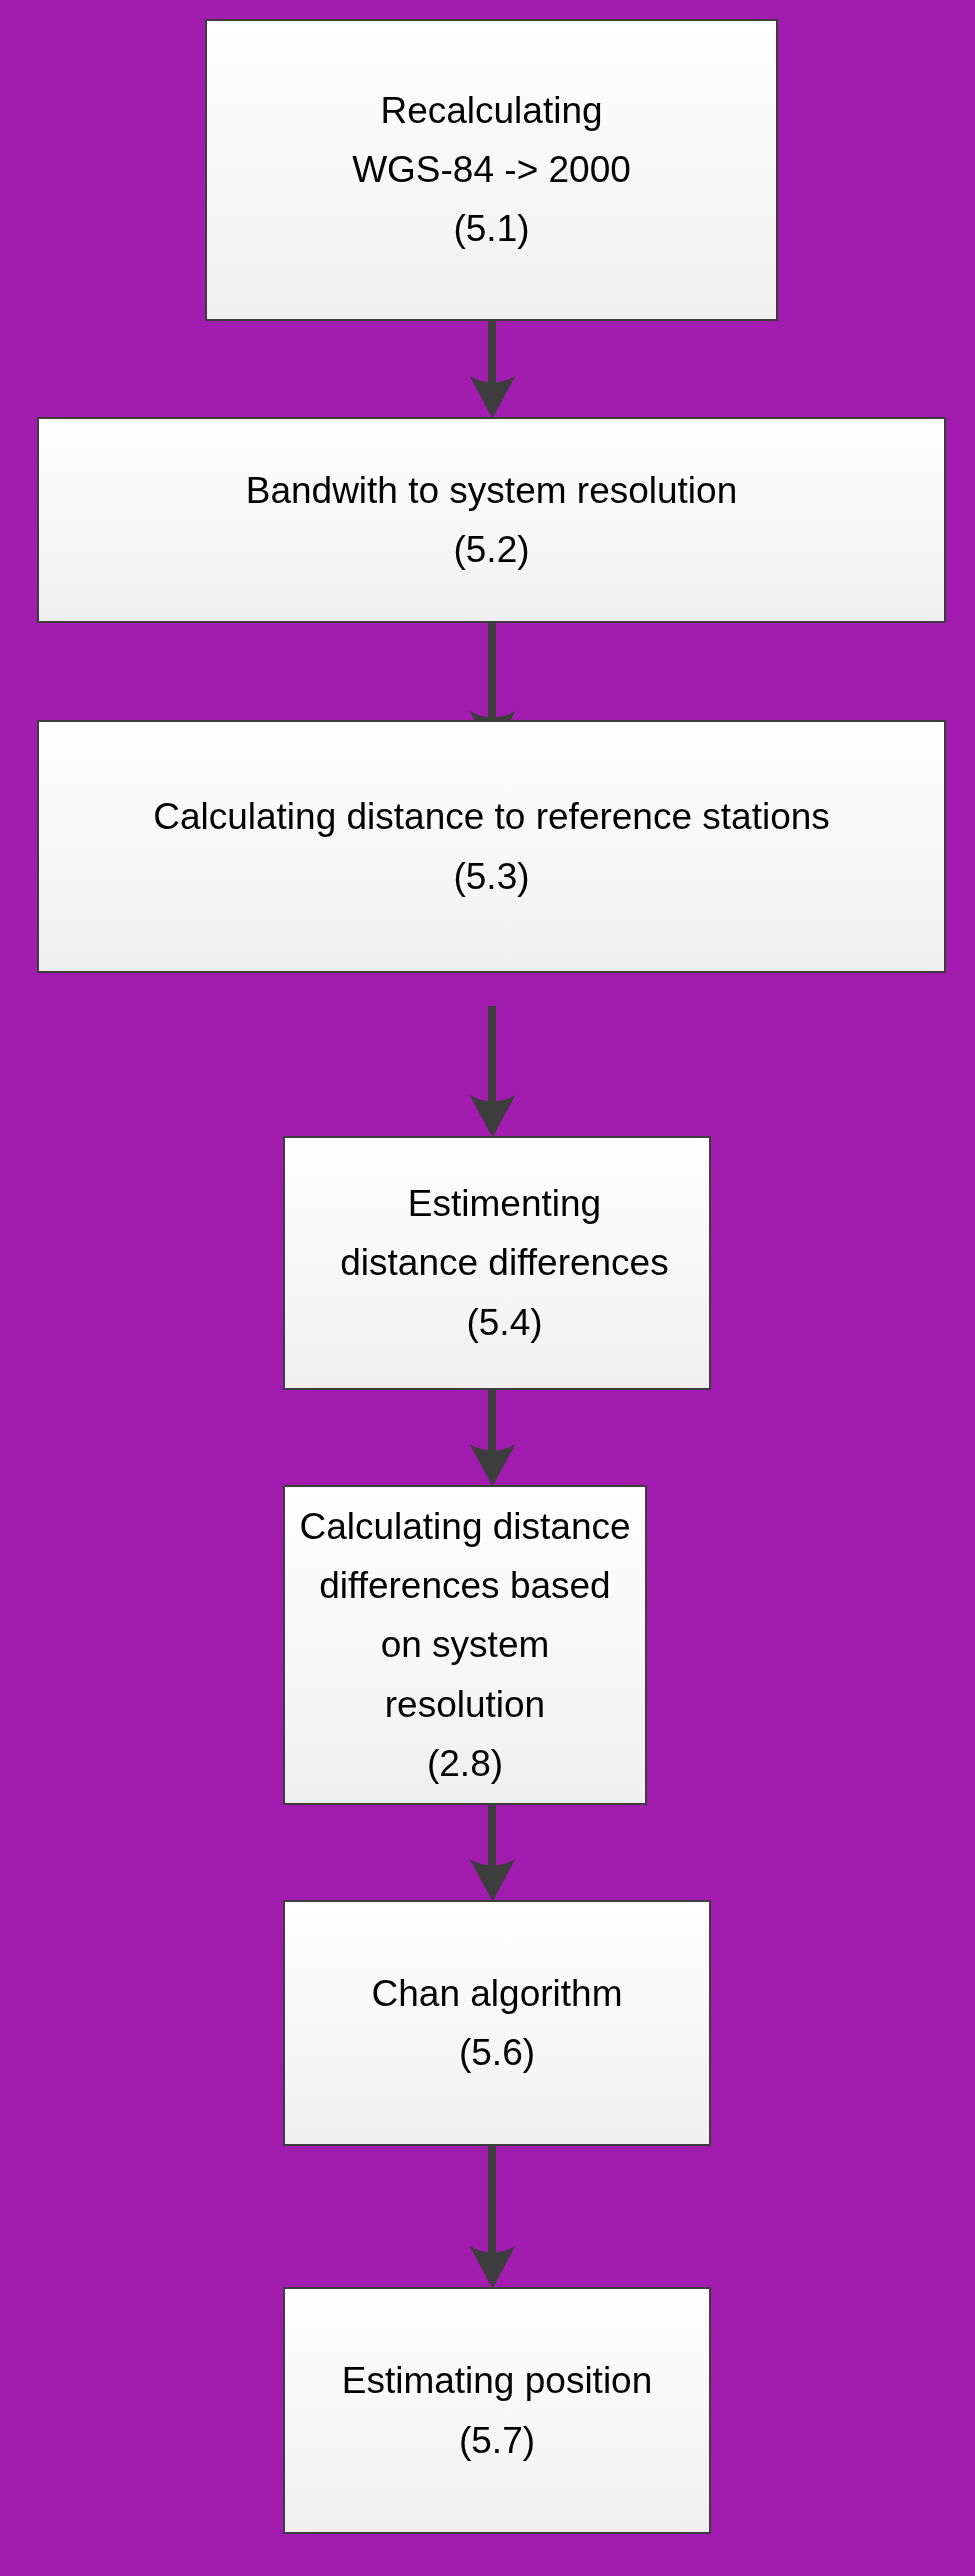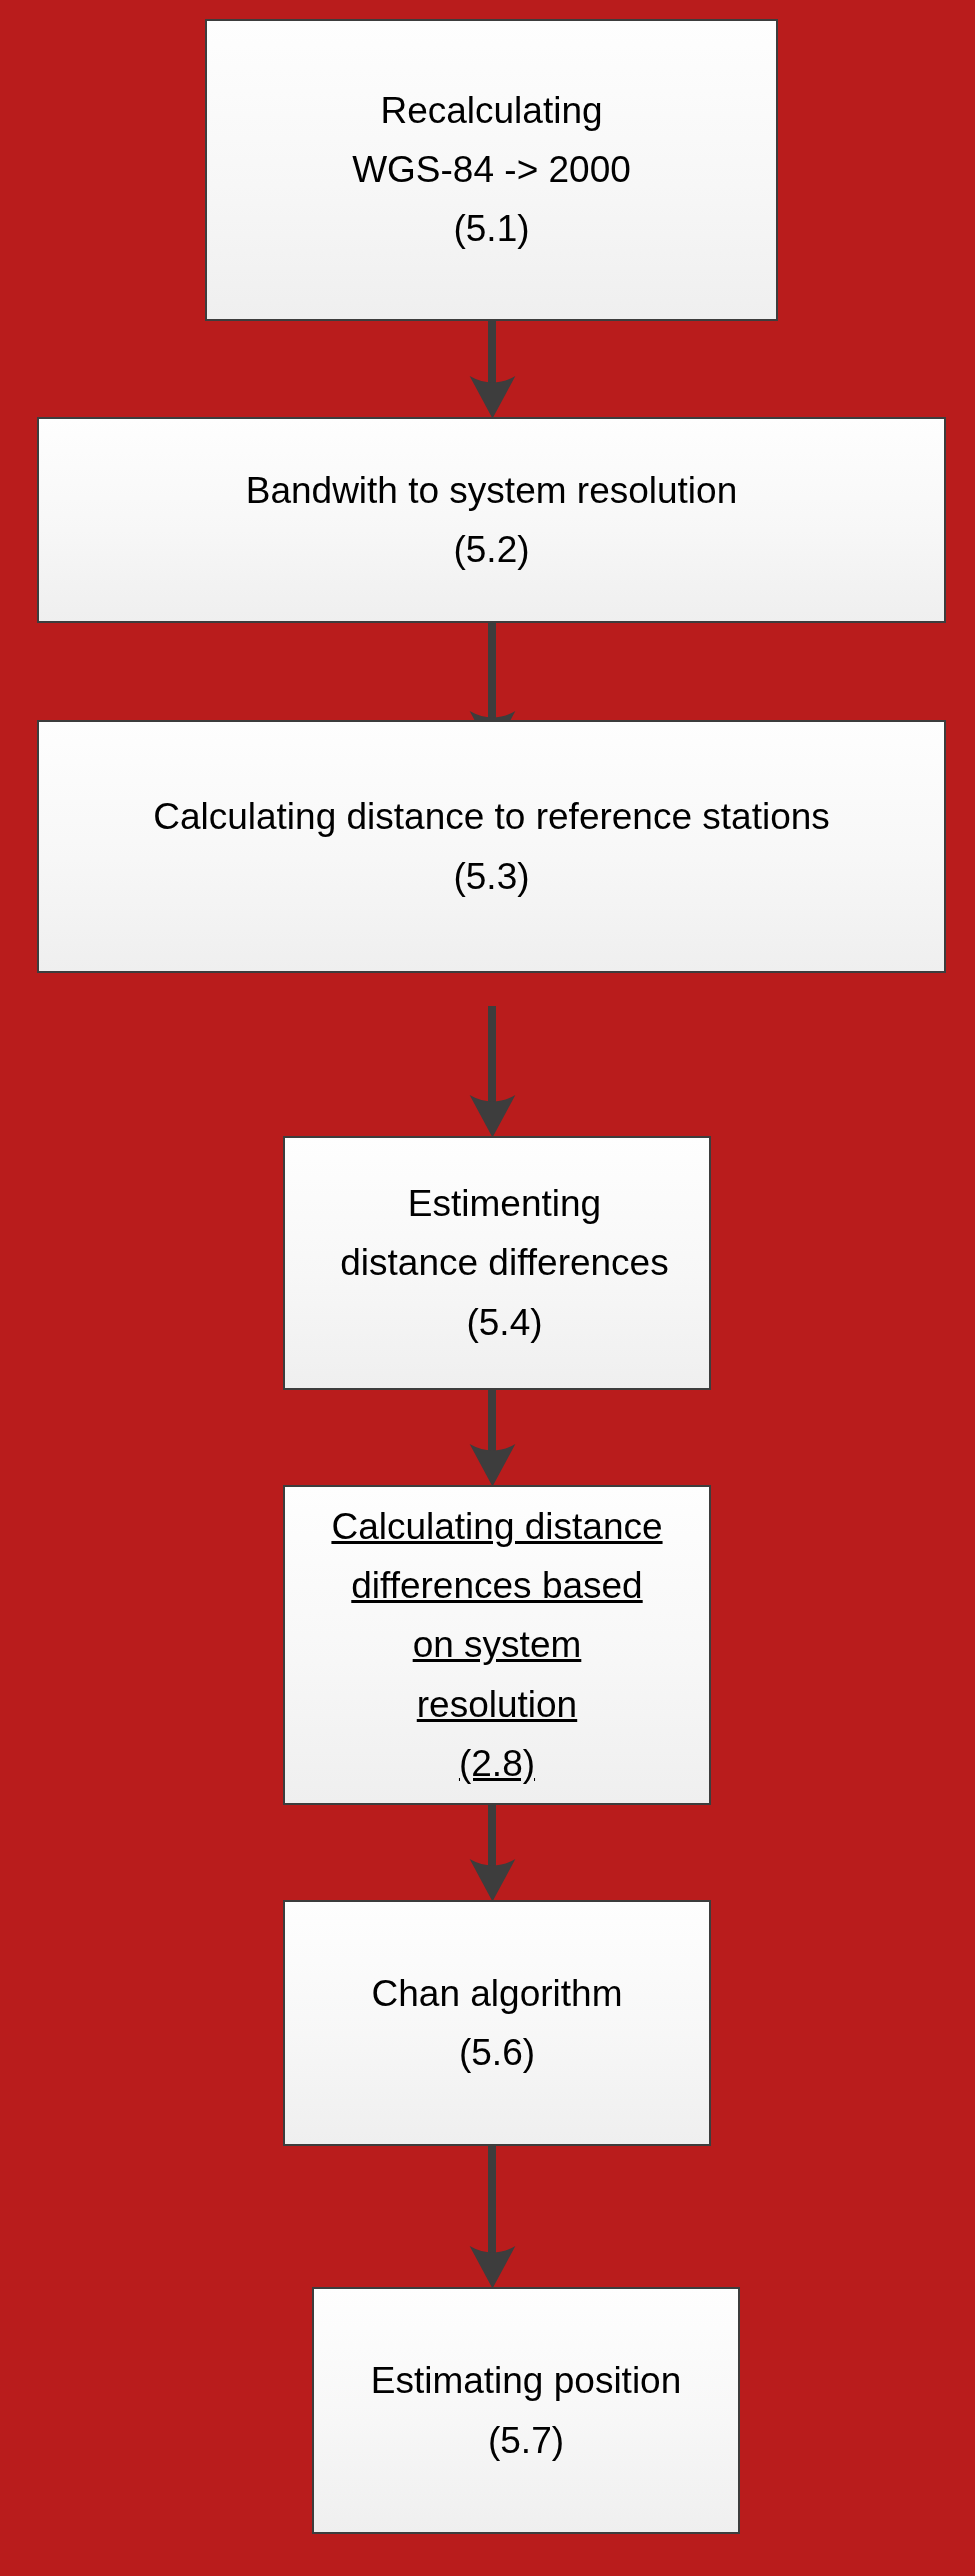--- a/index.html
+++ b/index.html
@@ -4,21 +4,21 @@
 <style>
   html, body {
     margin: 0;
     padding: 0;
     background: #ffffff;
   }
   .canvas {
     position: relative;
     width: 976px;
     height: 2576px;
-    background: #b91c1c;
+    background: #a21caf;
     font-family: "Liberation Sans", sans-serif;
     overflow: hidden;
   }
   .node {
     position: absolute;
     box-sizing: border-box;
     border: 2.4px solid #3d3d3d;
     background: linear-gradient(to bottom, #fefefe 0%, #f7f7f7 55%, #efefef 100%);
     display: flex;
     align-items: center;
@@ -43,23 +43,23 @@
     line-height: 1.6;
   }
   .node-text .label { white-space: pre-line; }
   .node-text .ref   { white-space: nowrap; }
 
   
   .n1 { left: 205px; top: 18.7px;   width: 573px;  height: 302px; }
   .n2 { left: 37px;  top: 417px;  width: 909px; height: 206px; }
   .n3 { left: 37px;  top: 720px;  width: 909px; height: 253px; }
   .n4 { left: 283px; top: 1136px; width: 428px;  height: 254px; padding-left: 15px; }
-  .n5 { left: 283px; top: 1485px; width: 428px;  height: 320px; text-decoration: underline; }
+  .n5 { left: 283px; top: 1485px; width: 364px;  height: 320px; }
   .n6 { left: 283px; top: 1900px; width: 428px;  height: 246px; align-items: center; }
-  .n7 { left: 283px; top: 2287px; width: 428px;  height: 247px; margin-left: 29px; }
+  .n7 { left: 283px; top: 2287px; width: 428px;  height: 247px; }
 
   
   .arrow {
     position: absolute;
     left: 468px;
     width: 49px;
   }
   .arrow .shaft {
     position: absolute;
     left: 20.3px;

